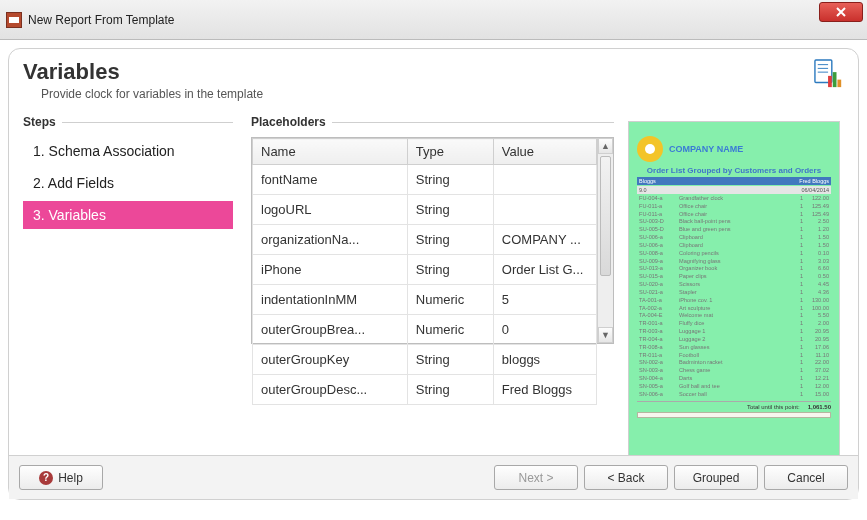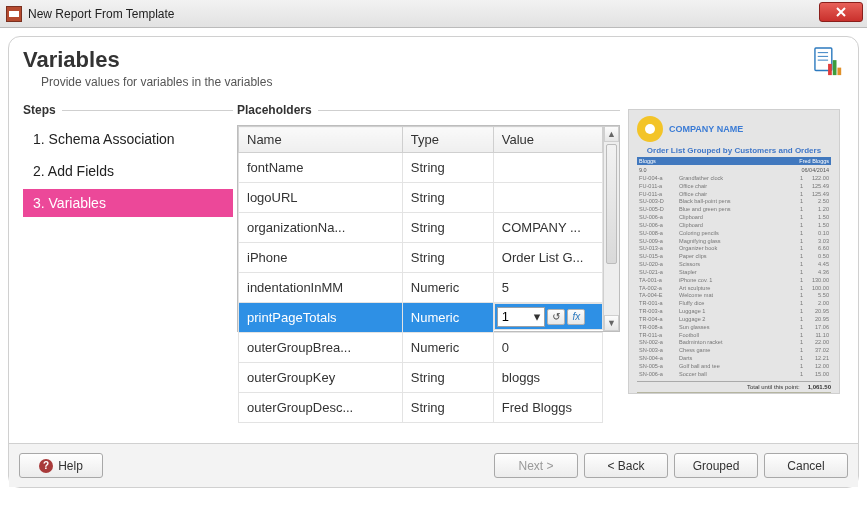--- a/index.html
+++ b/index.html
@@ -7,21 +7,21 @@
     margin: 0;
     font-family: "Segoe UI", Tahoma, sans-serif;
     font-size: 12px;
     background: #fff;
     color: #333;
     width: 867px;
     height: 520px;
     overflow: hidden;
   }
   .titlebar {
-    height: 28px;
+    height: 40px;
     background: linear-gradient(#f2f2f2, #e2e2e2);
     border-bottom: 1px solid #bbb;
     display: flex;
     align-items: center;
     padding: 0 0 0 6px;
     position: relative;
   }
   .titlebar .app-icon {
     width: 16px; height:16px;
     background:#b54a2e;
@@ -66,24 +66,24 @@
     margin-top:2px;
     padding-left:18px;
   }
   .chart-icon {
     position:absolute; right:14px; top:10px;
     width:30px; height:30px;
   }
   .columns {
     display:flex;
     padding: 0 14px;
-    gap: 4px;
+    gap: 10px;
   }
   .steps-col { width:210px; }
-  .placeholders-col { flex:1; }
+  .placeholders-col { flex:1;margin-left:8px; }
   .preview-col { width:220px; display:flex; align-items:flex-start; justify-content:center; padding-top:6px; }
   .group-label-line {
     display:flex; align-items:center; margin-bottom:8px;
   }
   .group-label-line .lbl {
     font-weight:600; color:#333; margin-right:6px;
   }
   .group-label-line .line {
     flex:1; height:1px; background:#cfcfcf;
   }
@@ -171,24 +171,24 @@
     font-size:9px;
     cursor:pointer;
   }
   .scrollbar .thumb {
     position:absolute; left:2px; right:2px; top:18px; height:120px;
     background:linear-gradient(#f2f2f2,#d9d9d9);
     border:1px solid #bbb;
     border-radius:2px;
   }
   .preview-box {
-    width:212px; height:285px;
-    background:#e5e5e5;
+    width:212px; height:367px;
+    background:#86efac;
     border:1px solid #cfcfcf;
-    padding:6px 8px;
+    padding:14px 8px;
     overflow:hidden;
     font-size:6.5px;
     color:#4178be;
   }
   .preview-header {
     display:flex; align-items:center; gap:6px; margin-bottom:4px;
   }
   .preview-cog {
     width:26px; height:26px; border-radius:50%;
     background: #f3c428;
@@ -251,21 +251,21 @@
     <svg width="12" height="10" viewBox="0 0 12 10">
       <path d="M2 1 L10 9 M10 1 L2 9" stroke="#fff" stroke-width="2" fill="none"></path>
     </svg>
   </div>
 </div>
 
 <div class="outer-panel">
 
   <div class="header-area">
     <h1>Variables</h1>
-    <div class="subtitle">Provide values for variables in the variables</div>
+    <div class="subtitle">Provide clock for variables in the template</div>
     <svg class="chart-icon" viewBox="0 0 32 32">
       <rect x="1" y="1" width="18" height="24" rx="1" fill="#fff" stroke="#2c7abf" stroke-width="1.5"></rect>
       <line x1="4" y1="6" x2="15" y2="6" stroke="#2c7abf"></line>
       <line x1="4" y1="10" x2="15" y2="10" stroke="#2c7abf"></line>
       <line x1="4" y1="14" x2="15" y2="14" stroke="#2c7abf"></line>
       <rect x="15" y="18" width="4" height="12" fill="#e03c3c"></rect>
       <rect x="20" y="14" width="4" height="16" fill="#3c9c3c"></rect>
       <rect x="25" y="22" width="4" height="8" fill="#e09028"></rect>
     </svg>
   </div>
@@ -322,34 +322,20 @@
               <tr>
                 <td>iPhone</td>
                 <td>String</td>
                 <td>Order List G...</td>
               </tr>
               <tr>
                 <td>indentationInMM</td>
                 <td>Numeric</td>
                 <td>5</td>
               </tr>
-              <tr class="selected">
-                <td>printPageTotals</td>
-                <td>Numeric</td>
-                <td style="padding: 2px; display: flex; align-items: center;">
-                  <div class="value-editor">
-                    <input value="1" style="">
-                    <span style="padding: 0px 4px; cursor: pointer;">▾</span>
-                  </div>
-                  <div style="display: inline-flex; gap: 2px; margin-left: 2px; vertical-align: middle;">
-                    <div class="mini-btn">↺</div>
-                    <div class="mini-btn" style="font-style: italic; color: rgb(44, 122, 191);">fx</div>
-                  </div>
-                </td>
-              </tr>
               <tr>
                 <td>outerGroupBrea...</td>
                 <td>Numeric</td>
                 <td>0</td>
               </tr>
               <tr>
                 <td>outerGroupKey</td>
                 <td>String</td>
                 <td>bloggs</td>
               </tr>

